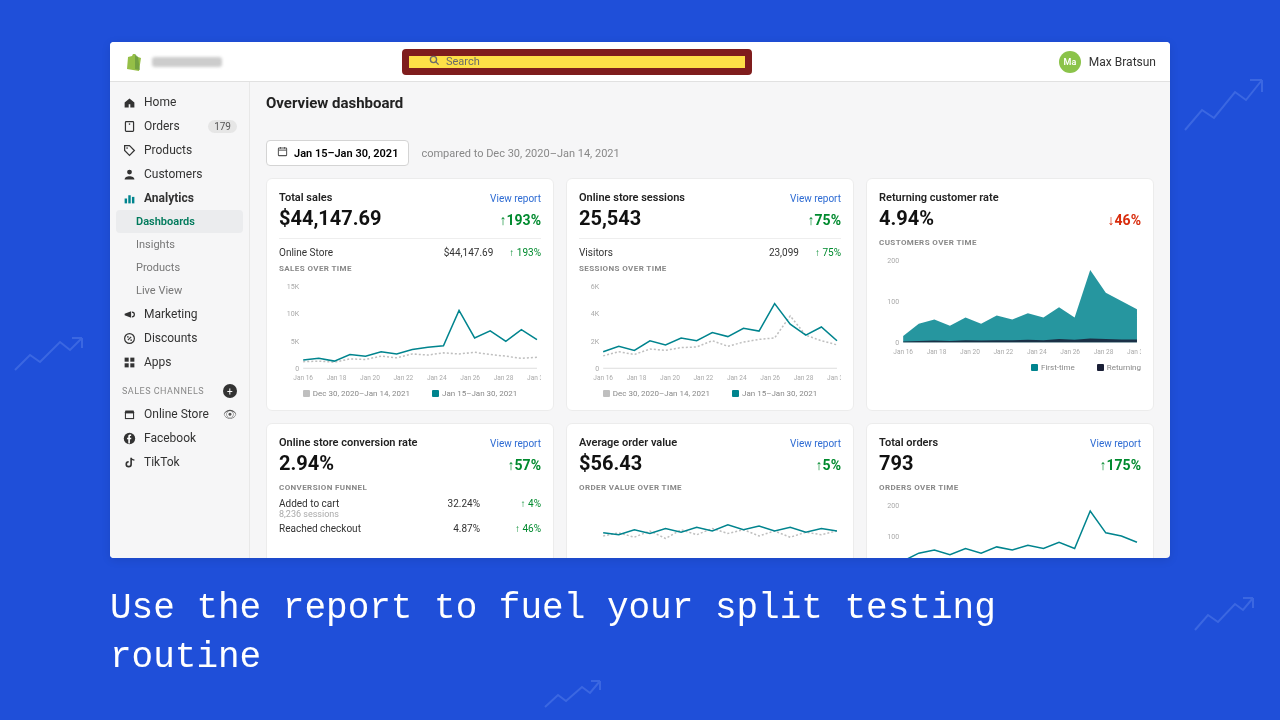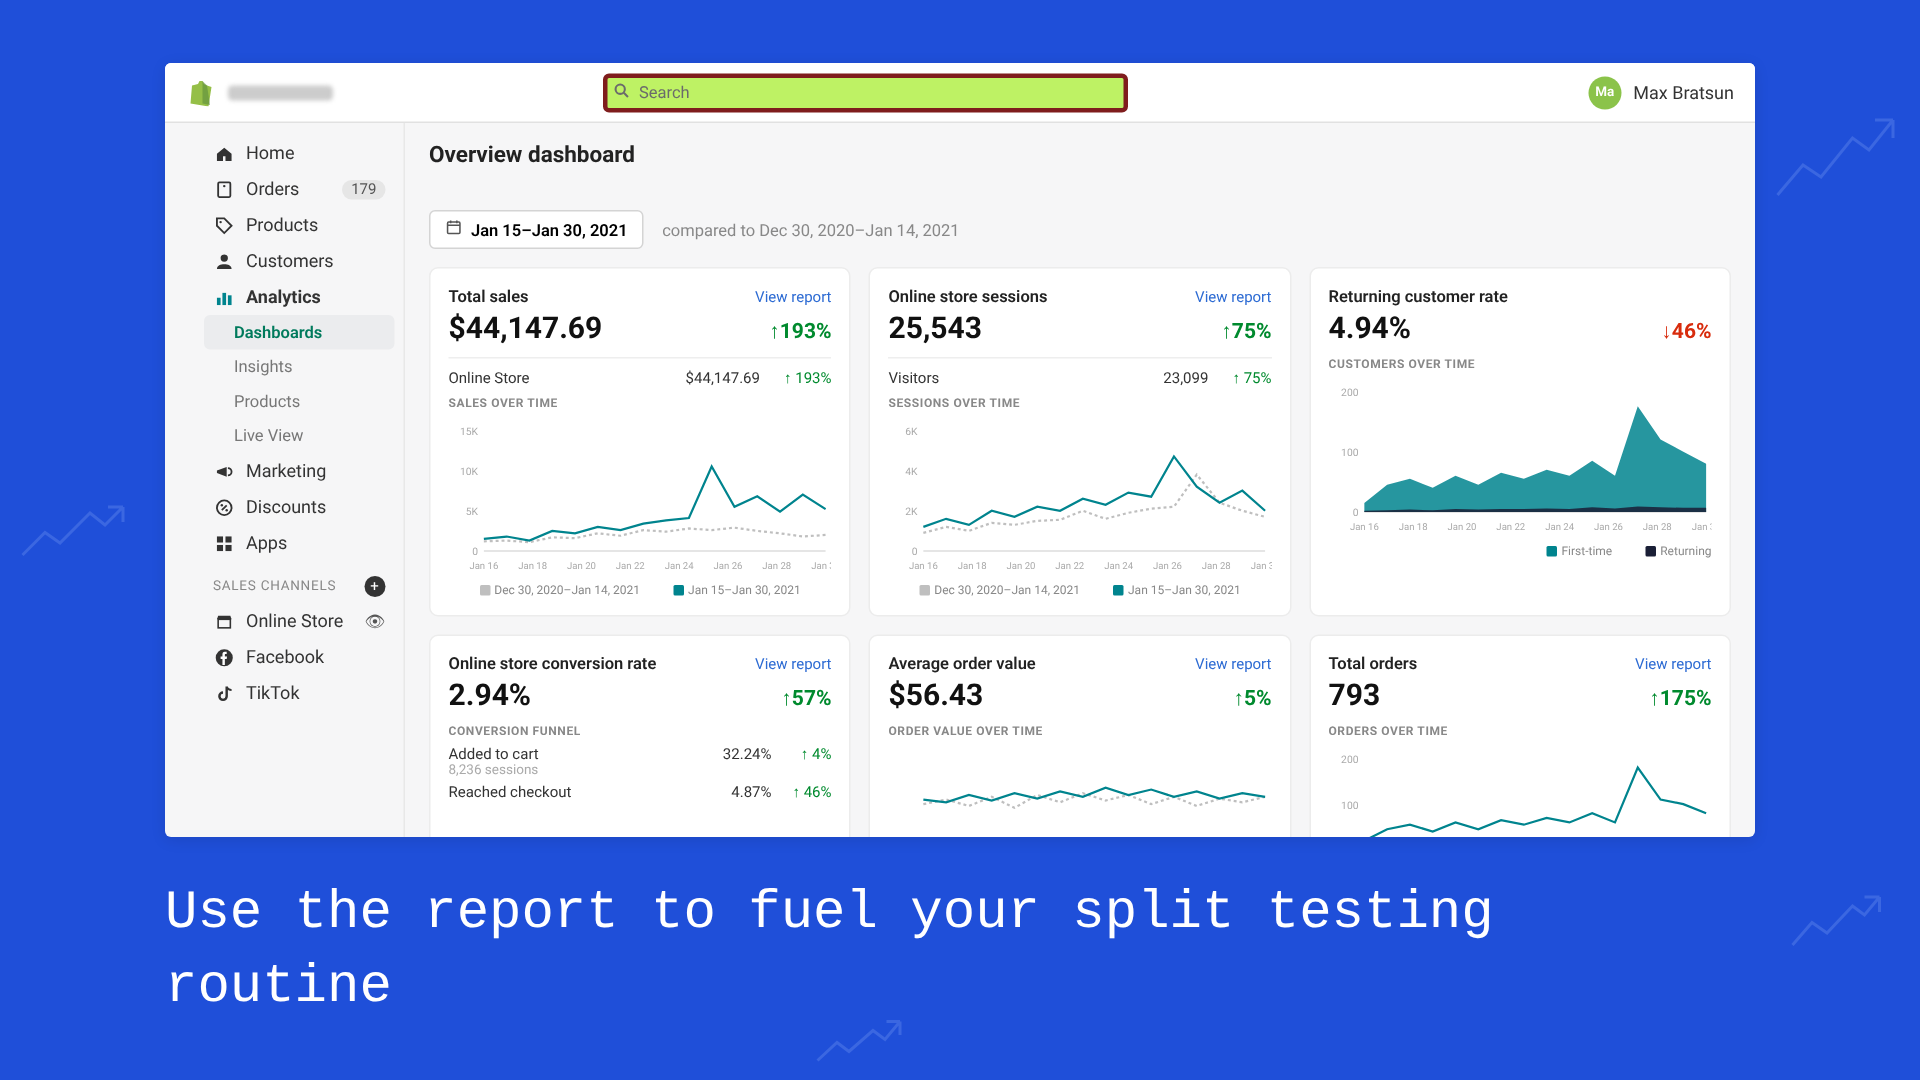--- a/index.html
+++ b/index.html
@@ -43,26 +43,26 @@
     display:flex;align-items:center;justify-content:center;
   }
   .shop-name {
     width: 70px; height: 10px; background: #ccc; border-radius: 3px;
     filter: blur(1.5px);
   }
   .search {
     margin-left: 170px;
     width: 350px;
     height: 26px;
-    background: #bef264;
-    border: 3px solid #7f1d1d;
+    background: #fde047;
+    border: 7px solid #7f1d1d;
     border-radius: 4px;
     display: flex;
     align-items: center;
-    padding: 0 4px;
+    padding: 0 20px;
     gap: 6px;
     color: #6b6b6b;
     font-size: 11px;
   }
   .profile {
     margin-left: auto;
     display: flex;
     align-items: center;
     gap: 8px;
     font-size: 12px;
@@ -74,21 +74,20 @@
     display:flex;align-items:center;justify-content:center;font-weight:600;
   }
   .body { flex:1; display:flex; overflow:hidden; }
   .sidebar {
     width: 140px;
     background: #f6f6f7;
     border-right: 1px solid #e8e8e8;
     padding: 8px 0;
     font-size: 12px;
     overflow-y: auto;
-    margin-left: 20px;
   }
   .nav-item, .sub-item, .channel-item {
     display:flex; align-items:center; gap:8px;
     padding: 5px 12px;
     color: #333; cursor:pointer;
   }
   .nav-item .ico, .channel-item .ico { width:14px; display:flex; justify-content:center; }
   .nav-item.active { font-weight:700; }
   .badge {
     margin-left:auto; background:#e6e6e6; border-radius:8px;
@@ -145,21 +144,21 @@
   .breakdown .p { color:#008a2e; }
   .sub-label { font-size:8px; font-weight:700; color:#888; letter-spacing:0.4px; margin:4px 0 4px; text-transform:uppercase;}
   .chart-box { height:110px; position:relative; }
   .chart-box.sm { height: 90px; }
   .legend {
     display:flex; gap:22px; justify-content:center; font-size:8px; color:#888; margin-top:2px;
     align-items:center;
   }
   .leg-item { display:flex; gap:3px; align-items:center; }
   .sw { width:7px;height:7px;border-radius:1px; }
-  .funnel-row { display:flex; font-size:10px; padding:2px 0;}
+  .funnel-row { display:flex; font-size:10px; padding:2px 0;gap:21px;}
   .funnel-row .a { flex:1;color:#333;}
   .funnel-row .b { color:#333; width:50px;text-align:right;}
   .funnel-row .c { color:#008a2e; width:40px;text-align:right;}
   .funnel-sub { font-size:9px;color:#aaa; }
   svg.chart { width:100%; height:100%; }
   .tagline {
     position:absolute;
     left: 110px; right:110px;
     top: 585px;
     color:#fff;

